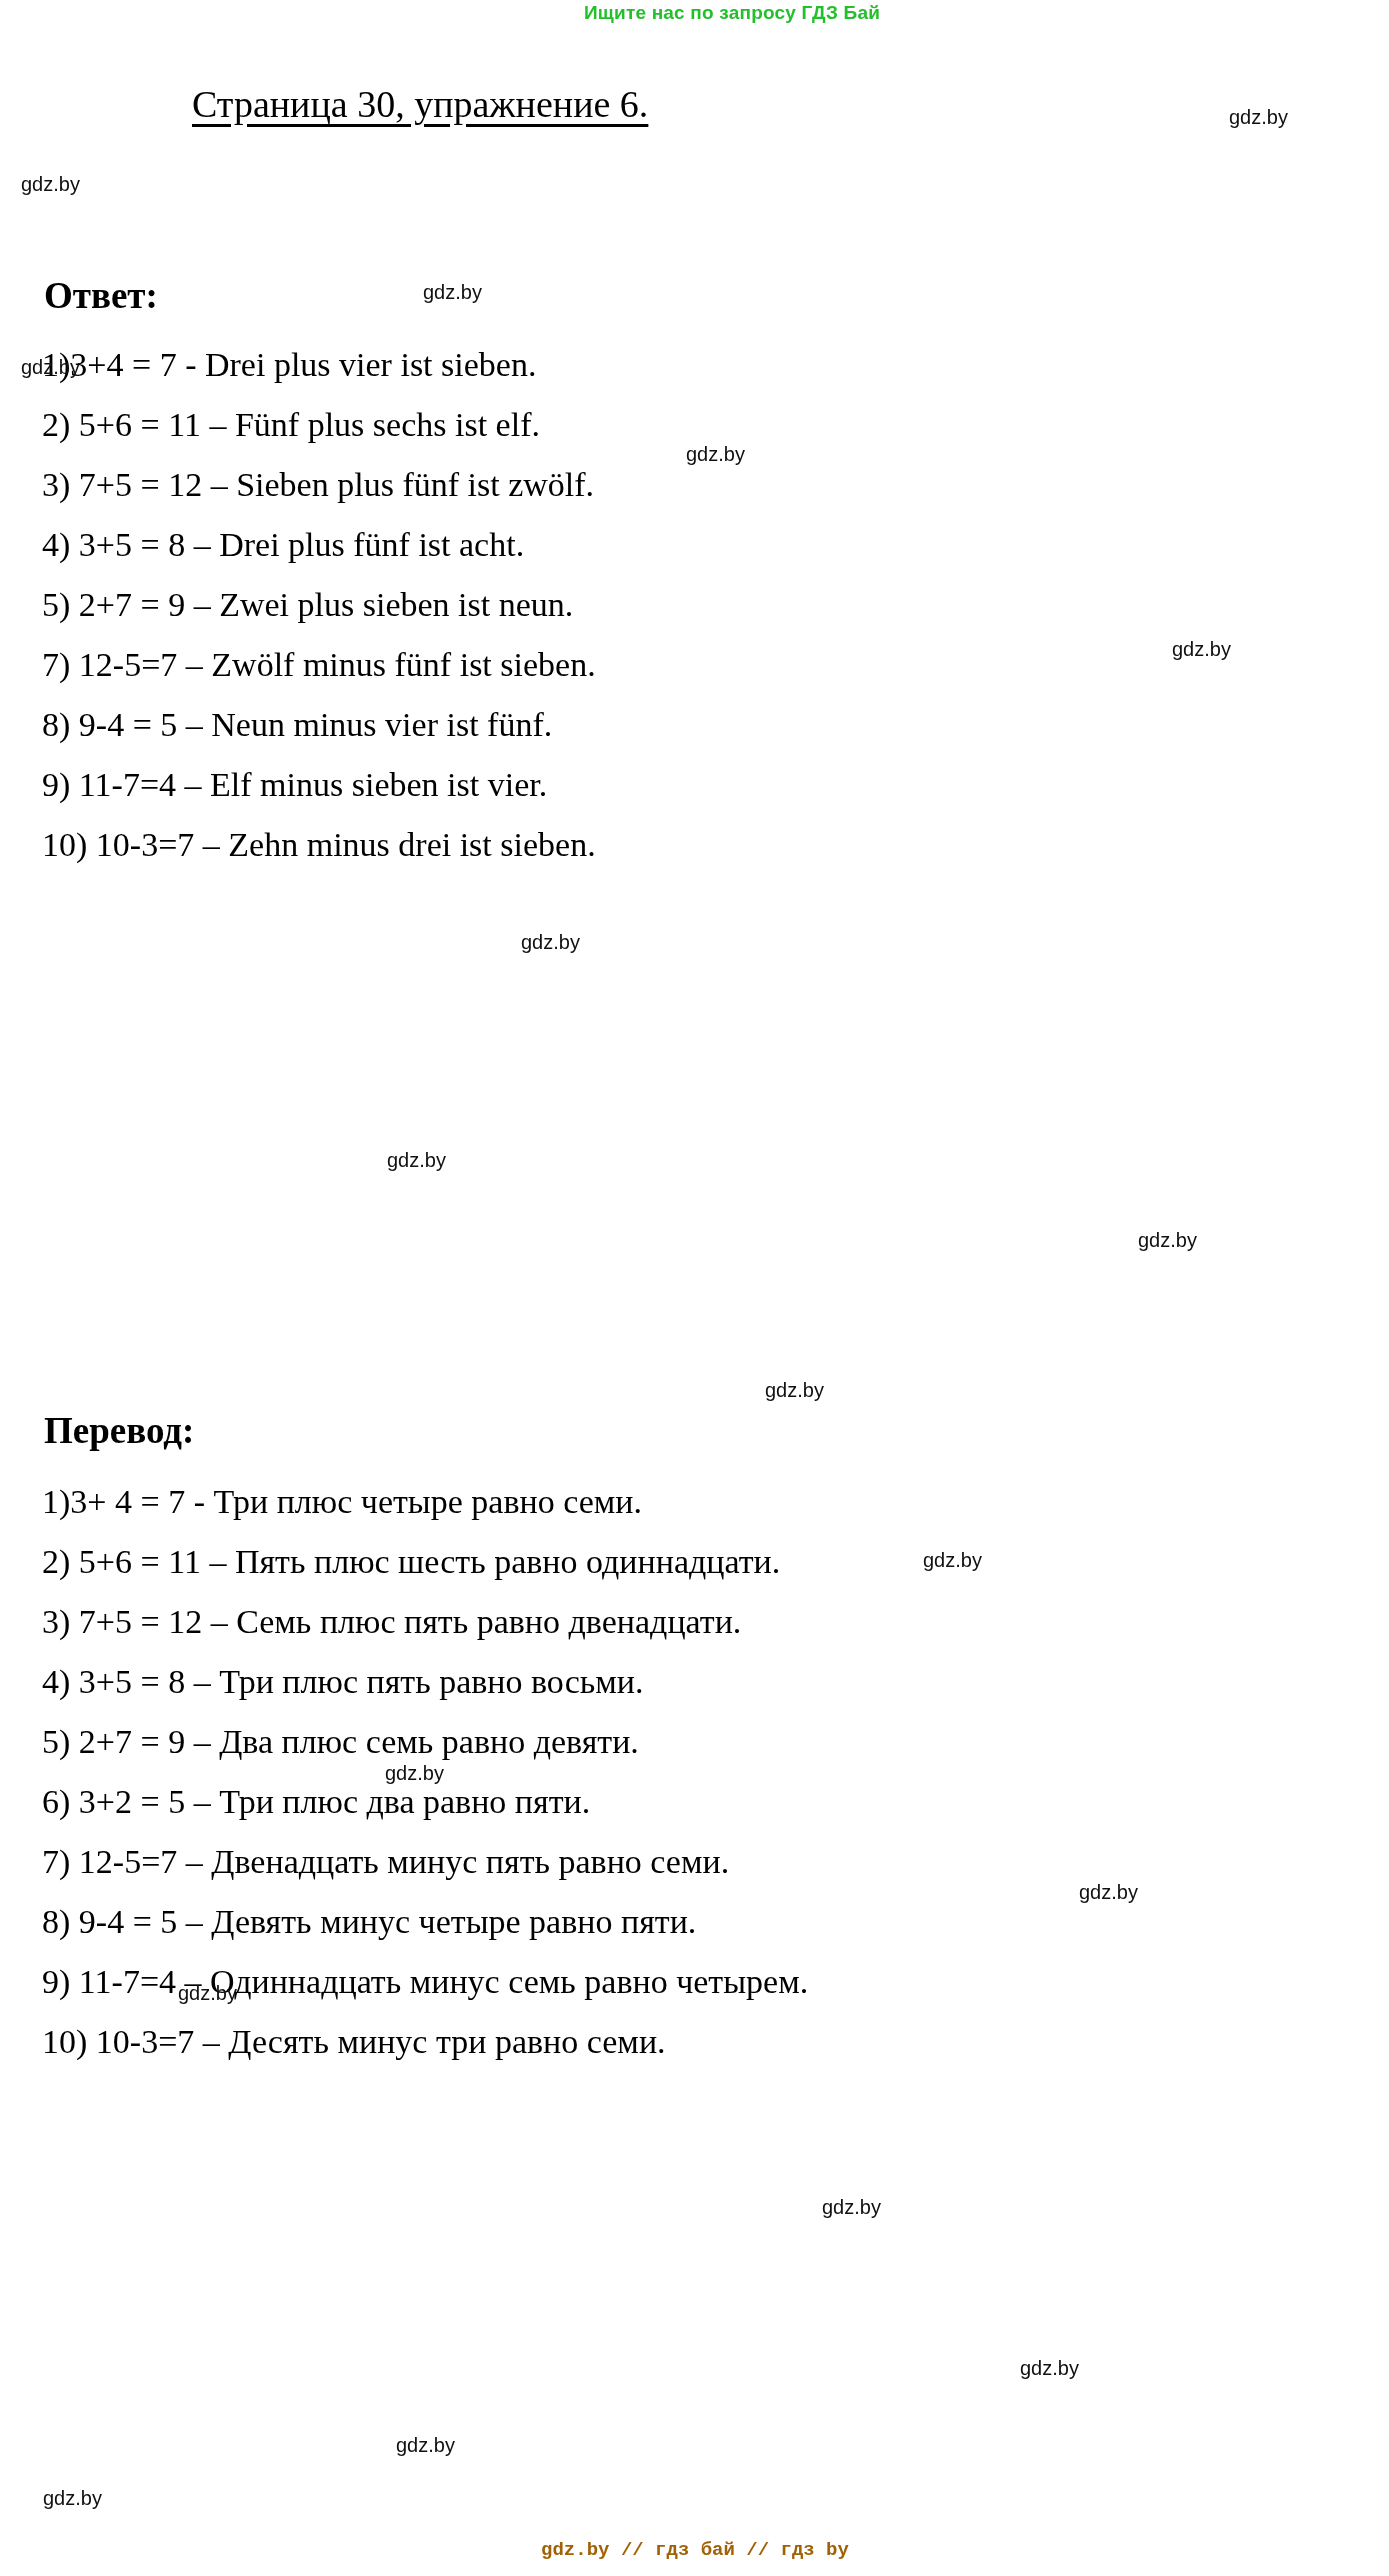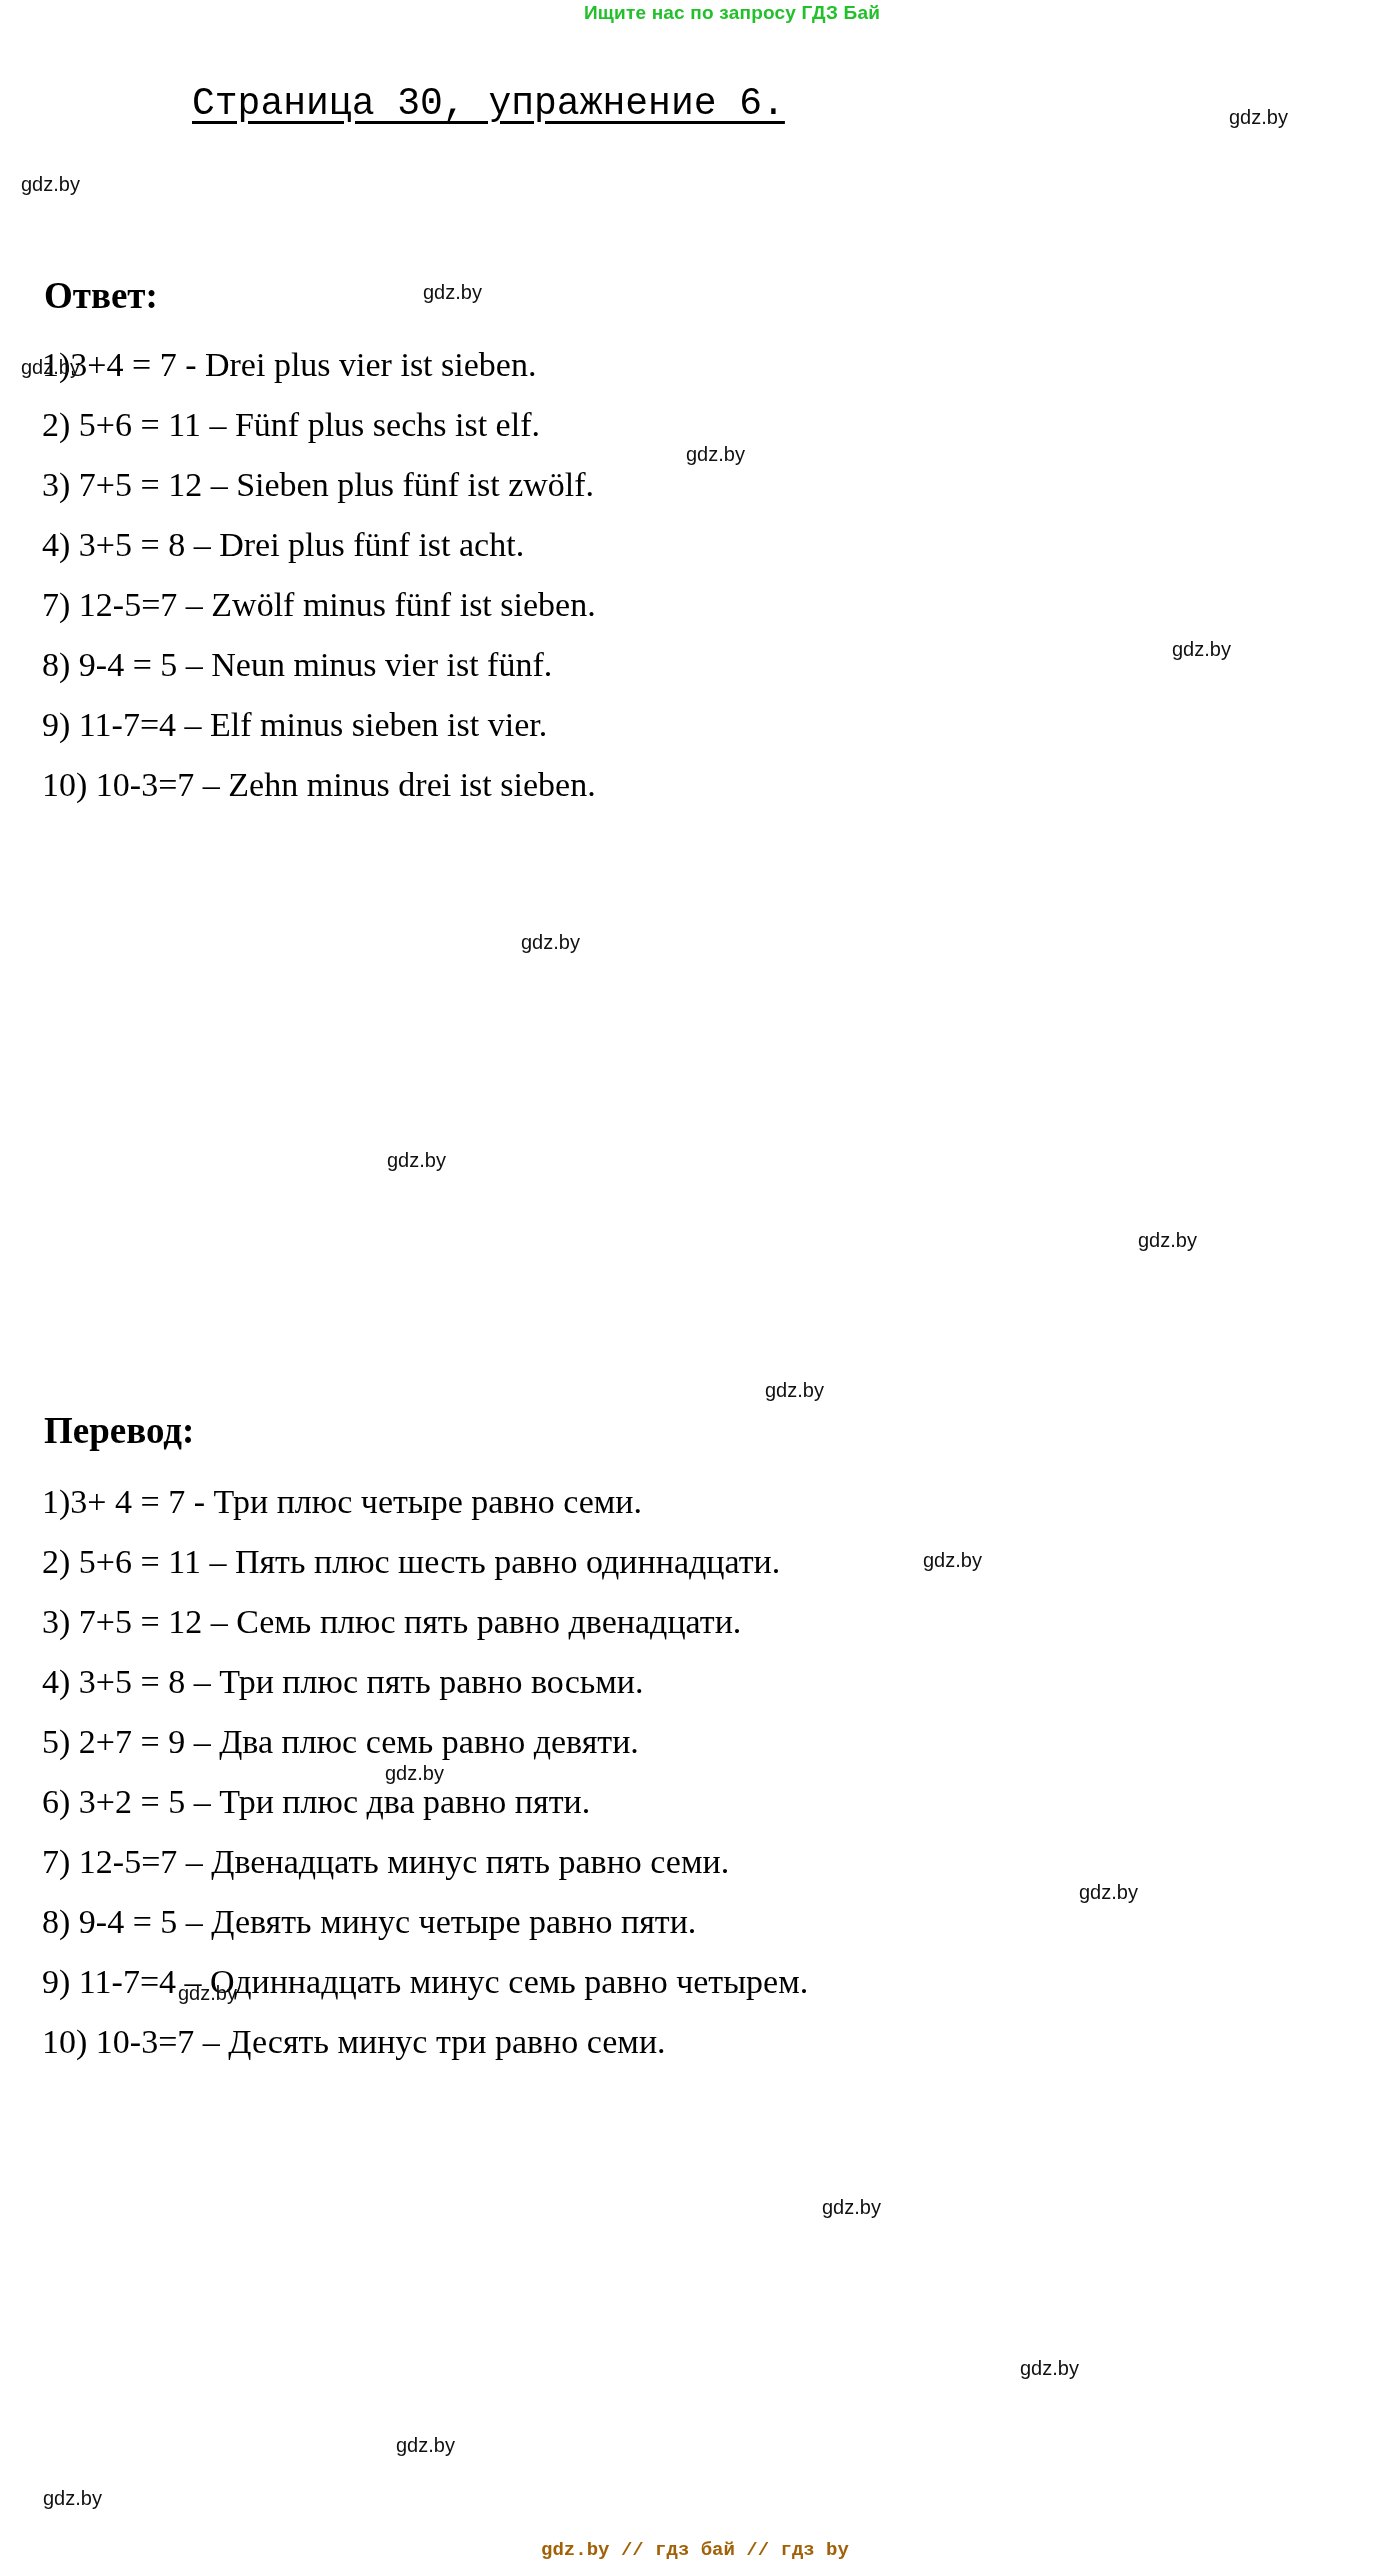--- a/index.html
+++ b/index.html
@@ -35,21 +35,21 @@
     line-height: 25px;
     white-space: nowrap;
     margin-left: 37px;
   }
 
   
   .title {
     position: absolute;
     left: 192px;
     top: 81px;
-    font-family: Liberation Mono, monospace;
+    font-family: Liberation Serif, serif;
     font-size: 38px;
     font-weight: normal;
     line-height: 46px;
     text-decoration: underline;
     text-underline-offset: 6.7px;
     white-space: nowrap;
   }
   .subtitle {
     position: absolute;
     left: 190px;
@@ -126,20 +126,21 @@
   <div class="title">Страница 30, упражнение 6.</div>
 
 
   <div class="section-label" id="answer-label">Ответ:</div>
 
   <div class="lines" id="answer-lines">
       <div class="line">1)3+4 = 7 - Drei plus vier ist sieben.</div>
       <div class="line">2) 5+6 = 11 – Fünf plus sechs ist elf.</div>
       <div class="line">3) 7+5 = 12 – Sieben plus fünf ist zwölf.</div>
       <div class="line">4) 3+5 = 8 – Drei plus fünf ist acht.</div>
+      <div class="line">5) 2+7 = 9 – Zwei plus sieben ist neun.</div>
       <div class="line">7) 12-5=7 – Zwölf minus fünf ist sieben.</div>
       <div class="line">8) 9-4 = 5 – Neun minus vier ist fünf.</div>
       <div class="line">9) 11-7=4 – Elf minus sieben ist vier.</div>
       <div class="line">10) 10-3=7 – Zehn minus drei ist sieben.</div>
     </div>
 
   <div class="section-label" id="translation-label">Перевод:</div>
 
   <div class="lines" id="translation-lines">
       <div class="line">1)3+ 4 = 7 - Три плюс четыре равно семи.</div>

